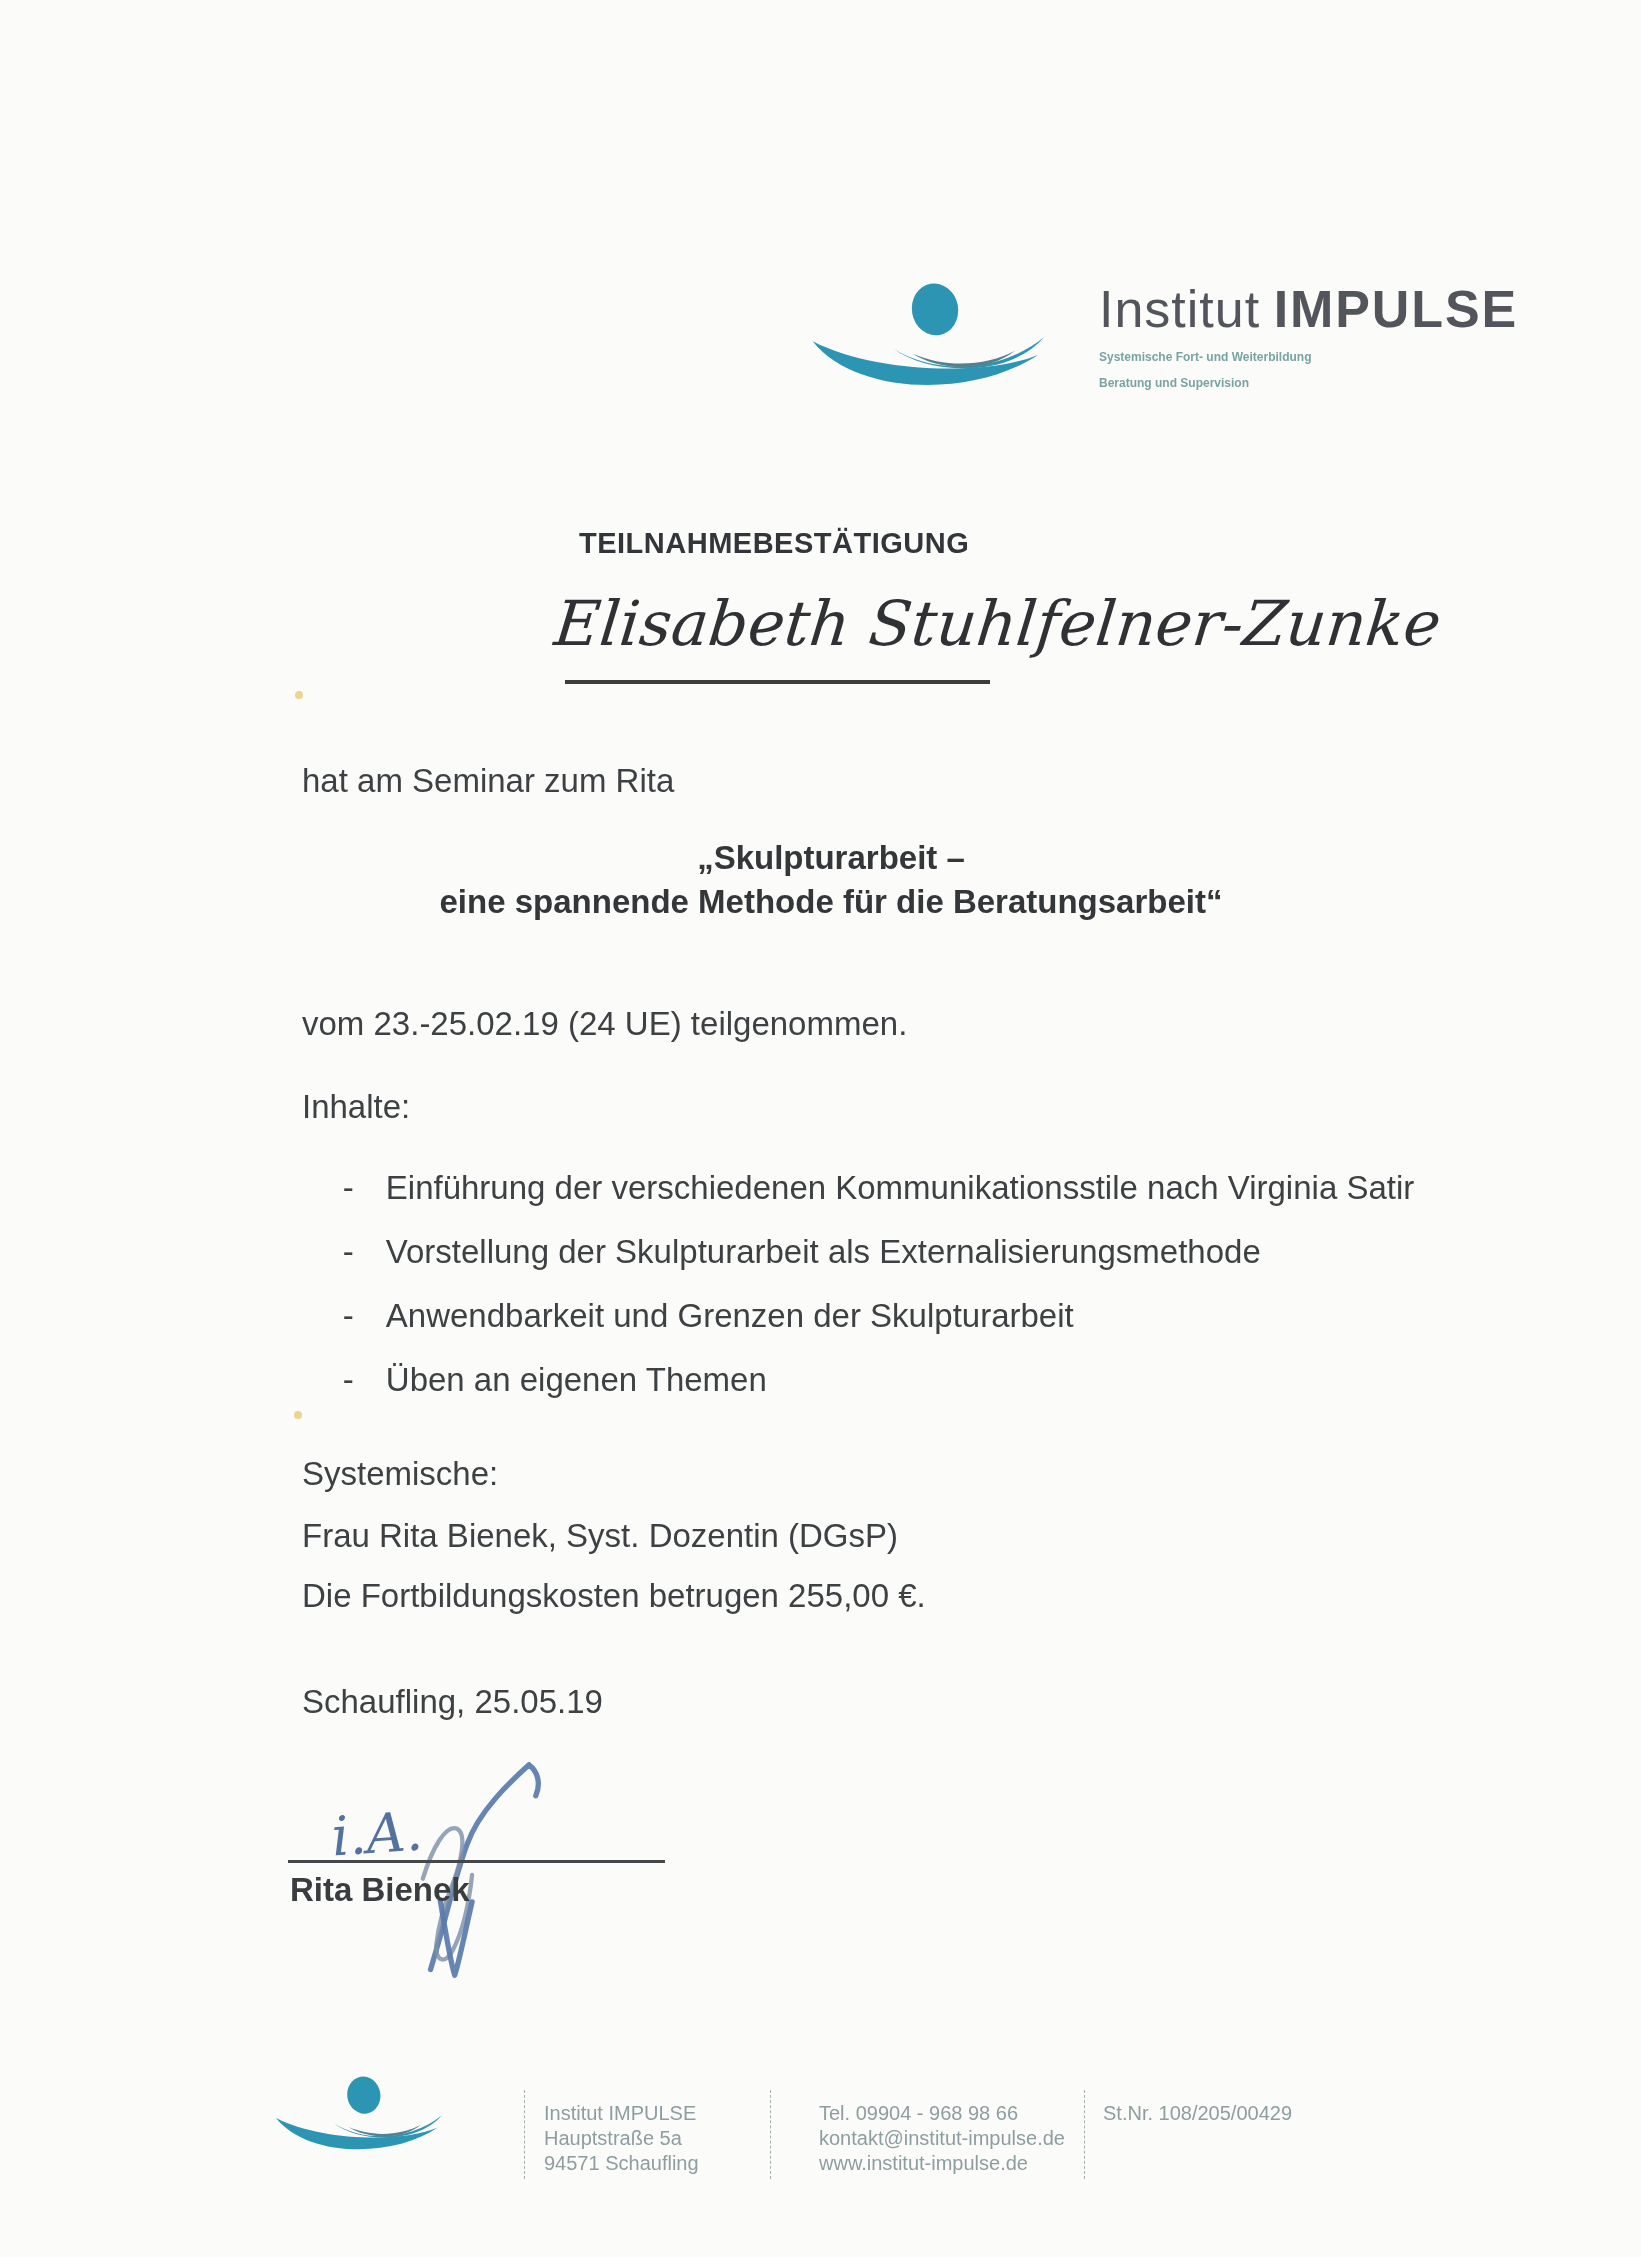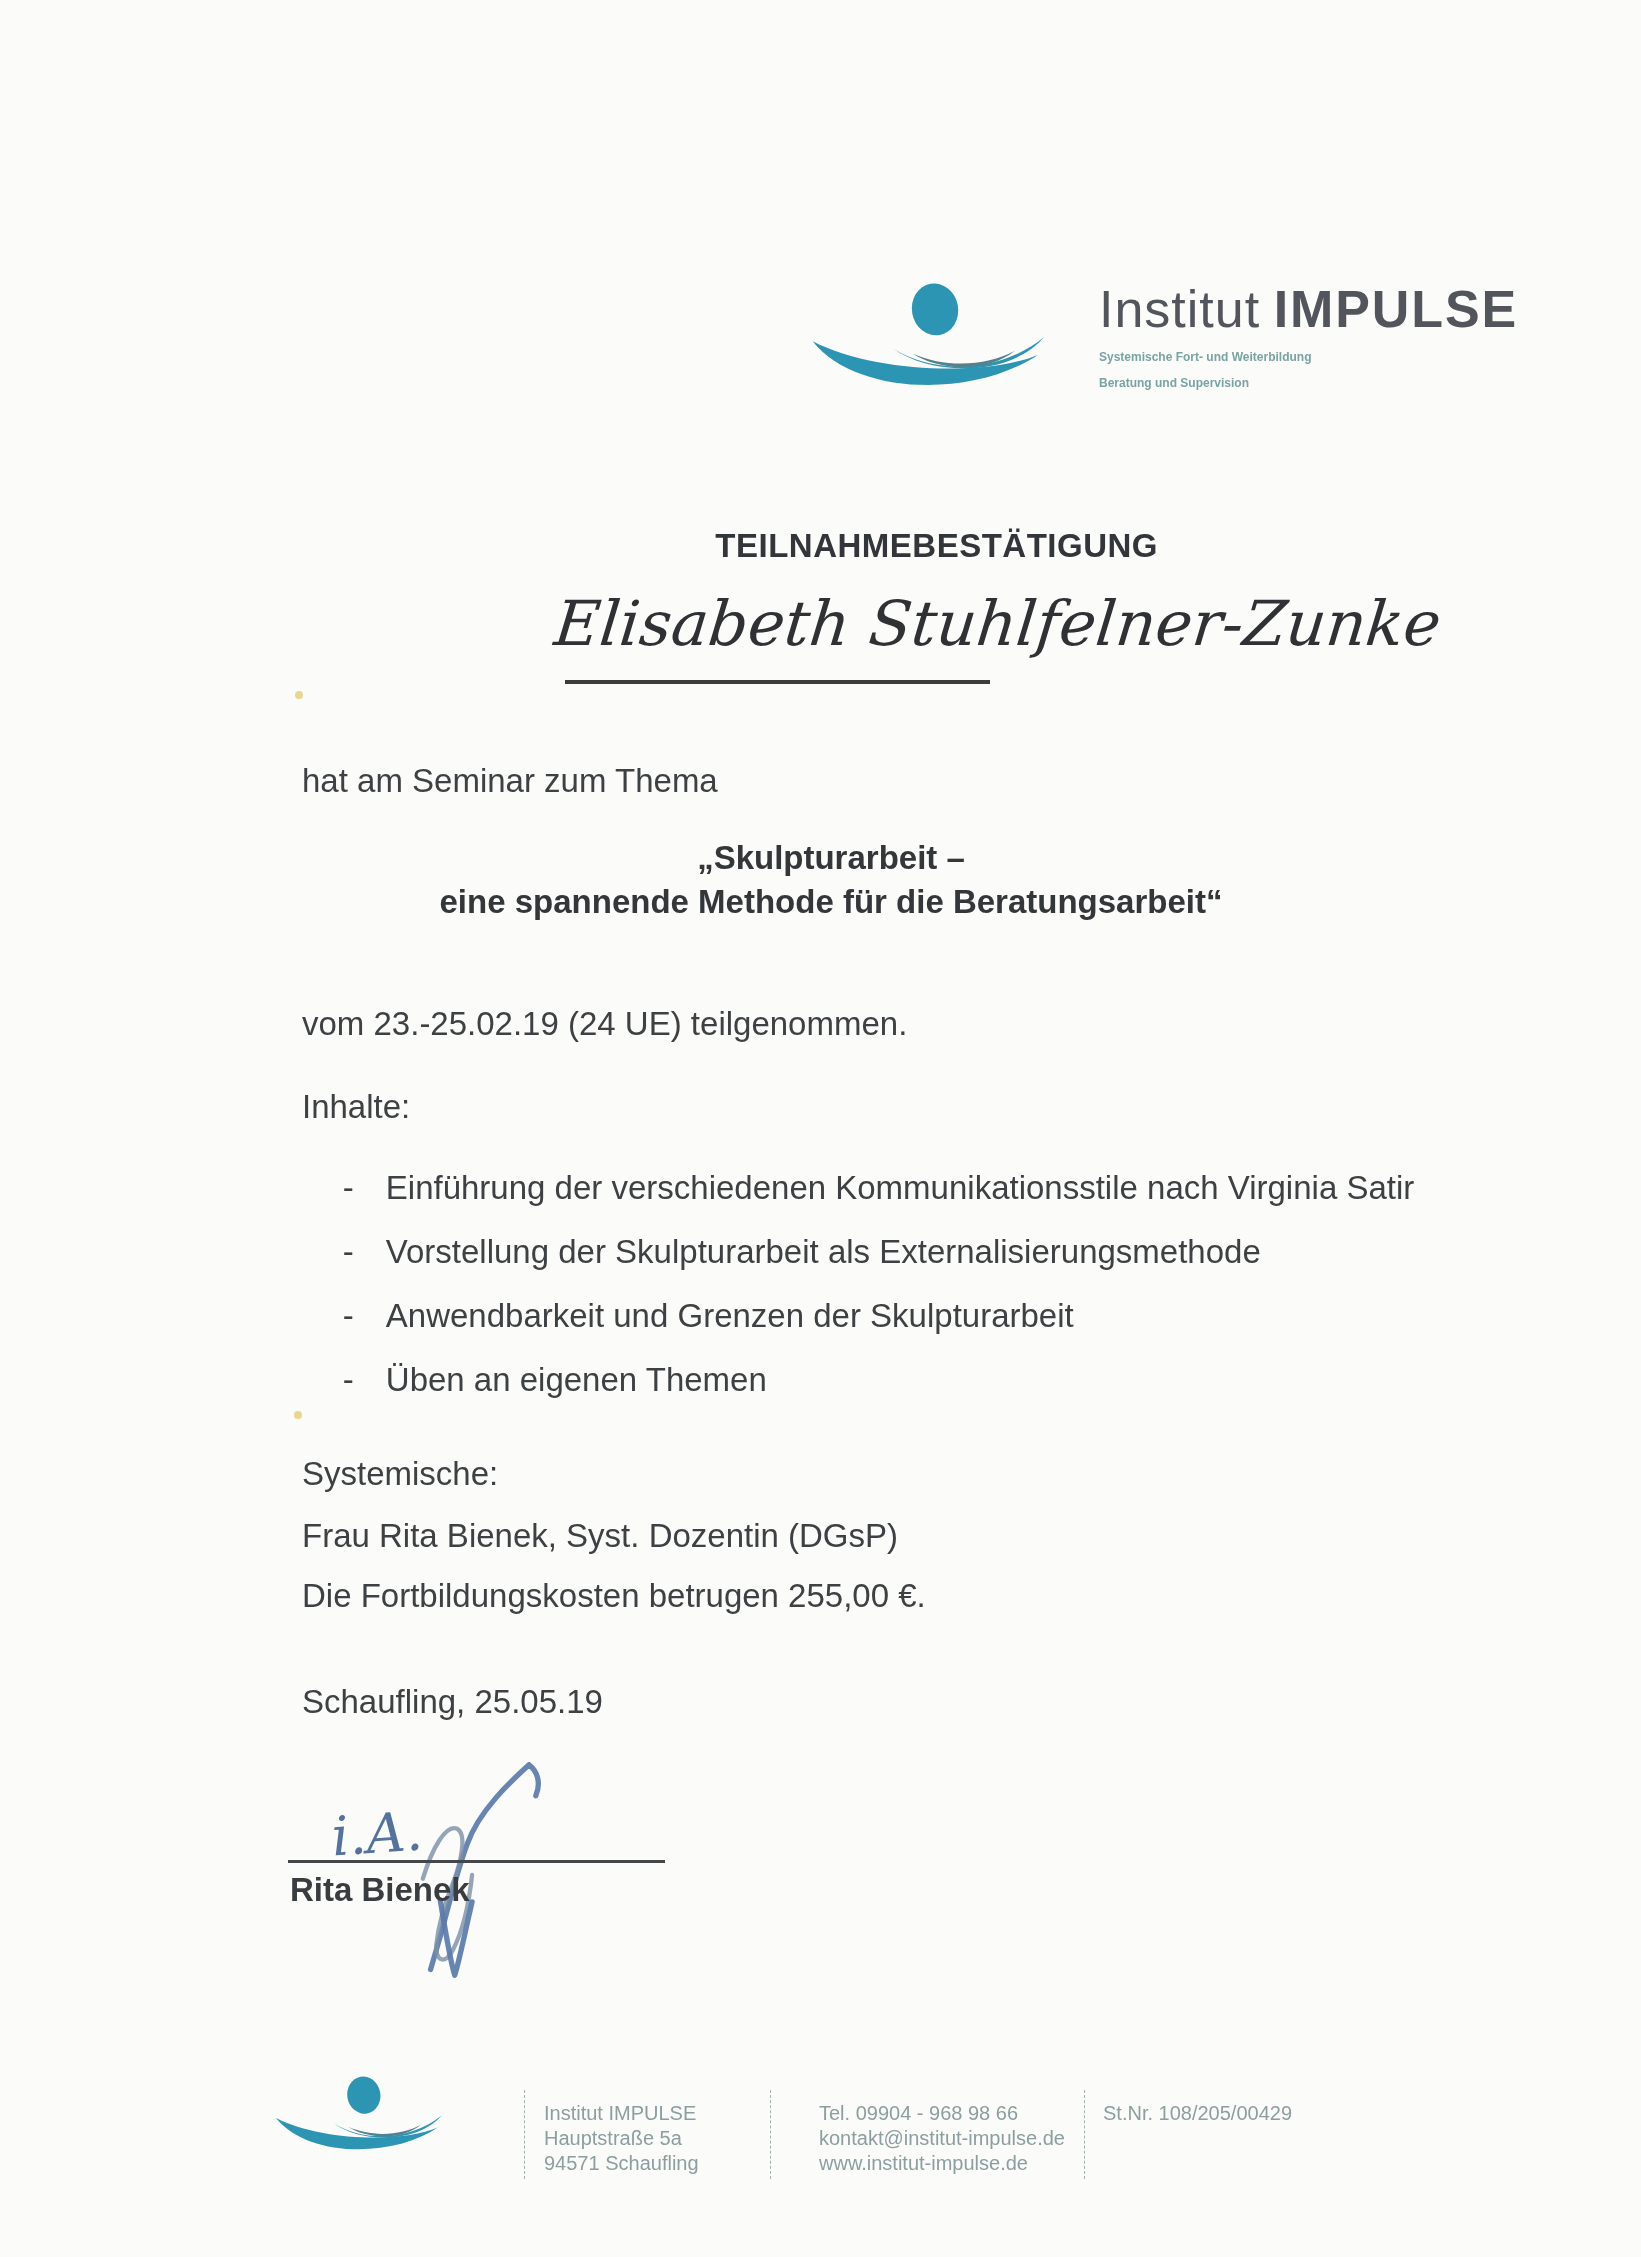--- a/index.html
+++ b/index.html
@@ -13,22 +13,22 @@
   .page{position:relative;width:1516px;height:2257px;}
 
   
   .logo-main{position:absolute;left:801px;top:266px;width:270px;height:159px;}
   .brand-text{position:absolute;left:1099px;top:280px;}
   .brand-name{font-size:52px;color:#53555c;letter-spacing:1px;line-height:58px;}
   .brand-name .caps{margin-left:13.5px;font-weight:bold;letter-spacing:1.9px;}
   .brand-tagline{margin-top:5.8px;font-size:12px;line-height:26px;font-weight:bold;color:#7aa3a4;}
 
   
-  .doc-title{position:absolute;left:579px;top:527px;width:579px;text-align:right;
-    font-size:33px;font-weight:bold;color:#323539;letter-spacing:0.5px;}
+  .doc-title{position:absolute;left:579px;top:527px;width:579px;text-align:left;
+    font-size:29px;font-weight:bold;color:#323539;letter-spacing:0.5px;}
   .participant-name{position:absolute;left:555px;top:587px;width:869px;
     font-family:"DejaVu Serif", serif;font-style:italic;font-size:62px;color:#2f3134;
     transform:skewX(-6deg);white-space:nowrap;}
   .name-underline{position:absolute;left:565px;top:680px;width:425px;height:3.9px;background:#3b3d3f;}
 
   .bodytext{position:absolute;font-size:33px;line-height:39px;color:#3e4144;}
   .p-intro{left:302px;top:761px;}
   .seminar-title{position:absolute;left:348px;top:836px;width:966px;text-align:center;
     font-size:33px;line-height:44px;font-weight:bold;color:#34373a;}
   .p-participation{left:302px;top:1004px;}
@@ -83,21 +83,21 @@
       <div>Systemische Fort- und Weiterbildung</div>
       <div>Beratung und Supervision</div>
     </div>
   </div>
 
   <div class="doc-title">TEILNAHMEBESTÄTIGUNG</div>
 
   <div class="participant-name">Elisabeth Stuhlfelner-Zunke</div>
   <div class="name-underline"></div>
 
-  <div class="bodytext p-intro">hat am Seminar zum Thema</div>
+  <div class="bodytext p-intro">hat am Seminar zum Rita</div>
 
   <div class="seminar-title">
     <div>„Skulpturarbeit –</div>
     <div>eine spannende Methode für die Beratungsarbeit“</div>
   </div>
 
   <div class="bodytext p-participation">vom 23.-25.02.19 (24 UE) teilgenommen.</div>
   <div class="bodytext p-contents-label">Inhalte:</div>
 
   <ul class="contents-list">

